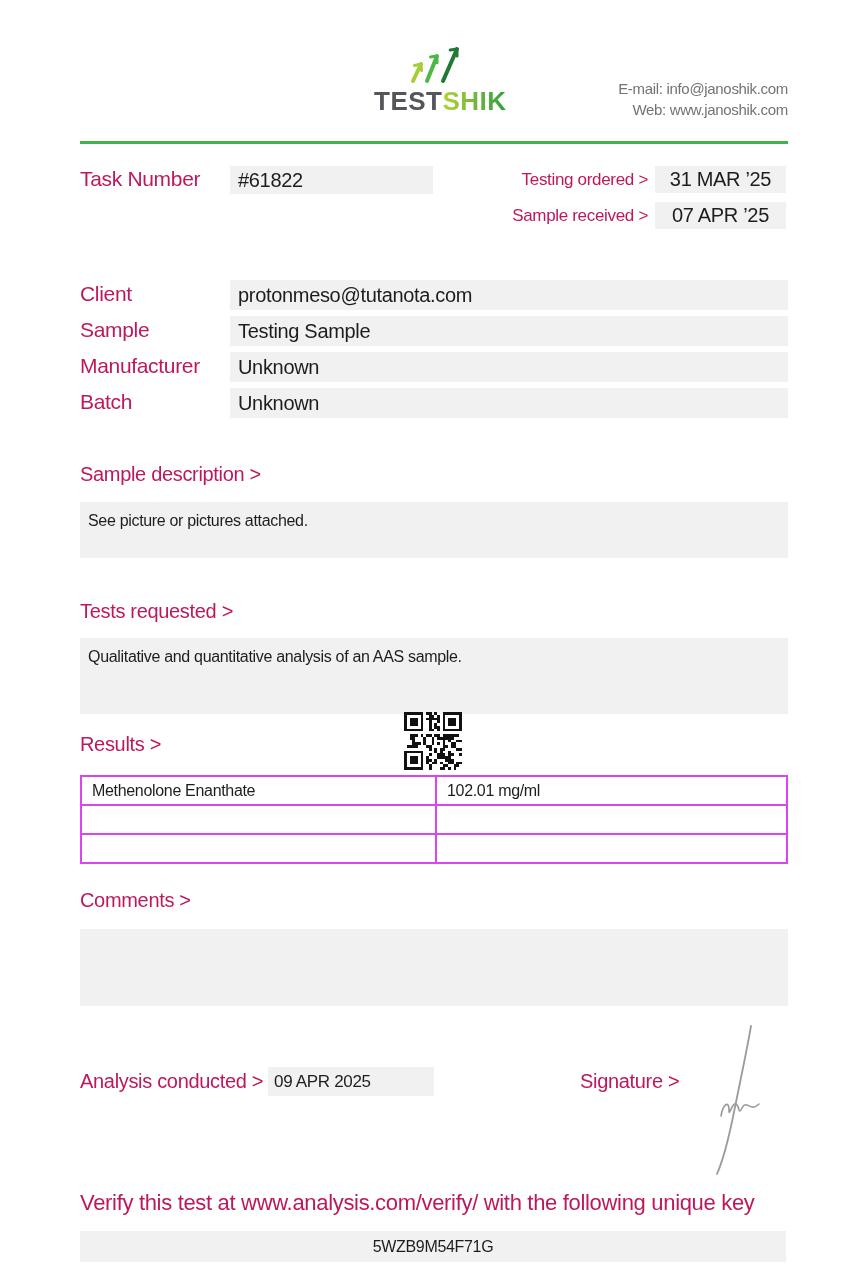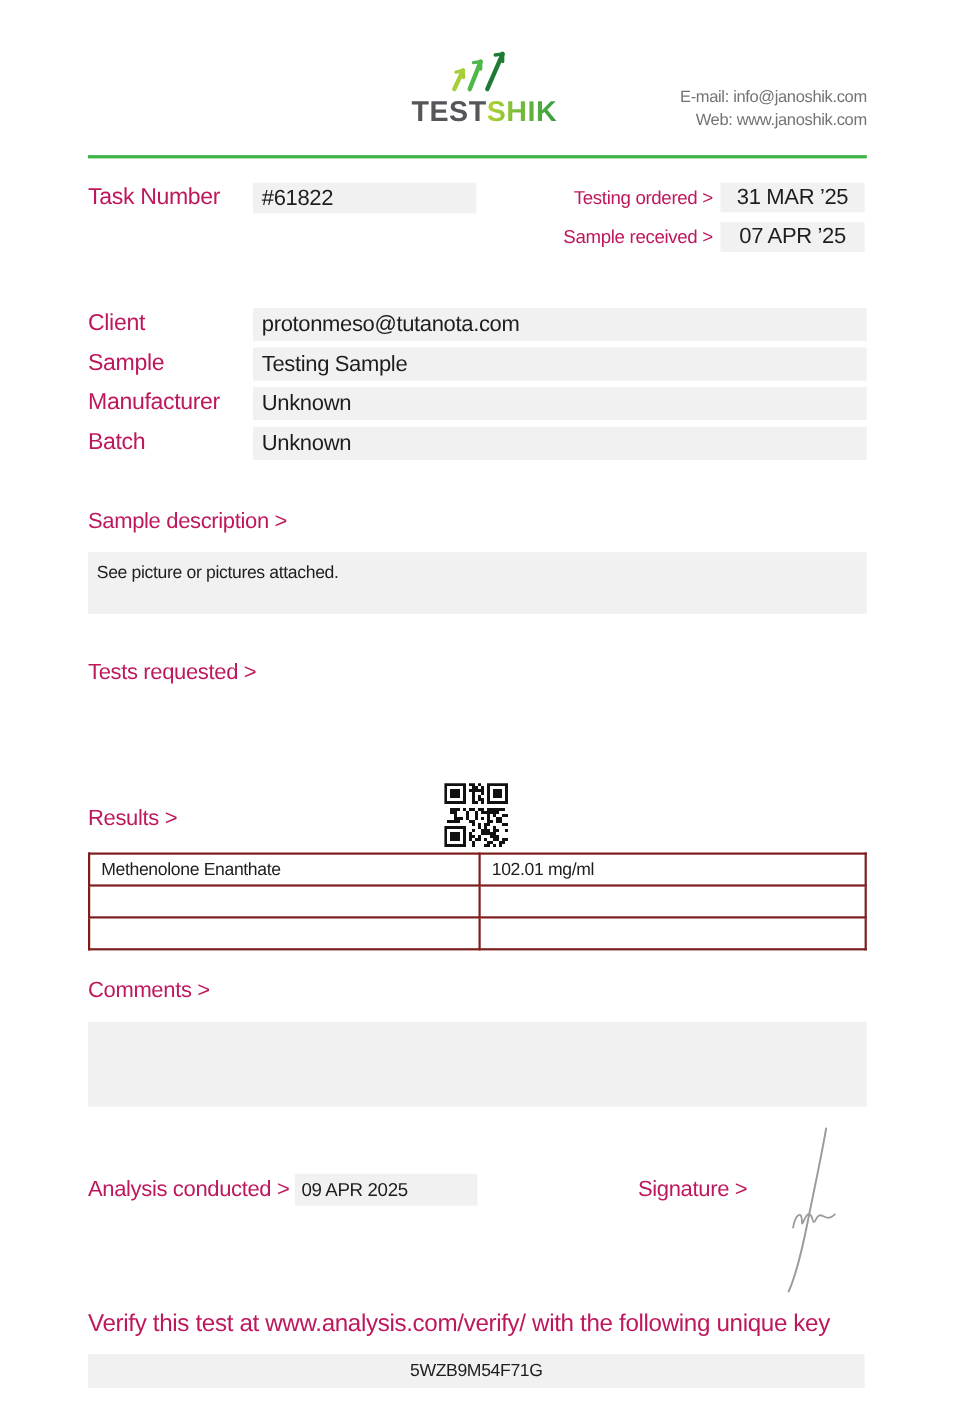--- a/index.html
+++ b/index.html
@@ -35,21 +35,21 @@
 
   .watermark { position:absolute; left:350px; top:364px; font-size:76px; color:#f6493c; letter-spacing:0; white-space:nowrap; }
 
   
   .sec-heading { position:absolute; left:80px; font-size:20px; }
   .sec-box { position:absolute; left:80px; width:708px; font-size:16px; padding:9px 8px; line-height:20px; }
 
   
   .qr { position:absolute; left:404px; top:712px; width:58px; height:58px; }
   .results-table { position:absolute; left:80px; top:775px; width:708px; border-collapse:collapse; table-layout:fixed; }
-  .results-table td { border:2px solid #7f1d1d; height:29px; font-size:16px; padding:0 0 0 10px; }
+  .results-table td { border:2px solid #d946ef; height:29px; font-size:16px; padding:0 0 0 10px; }
   .results-table .c1 { width:355px; }
 
   
   .analysis-label { position:absolute; left:80px; top:1070px; font-size:20px; }
   .analysis-box { position:absolute; left:268px; top:1067px; width:166px; height:29px; font-size:17px; line-height:29px; padding-left:6px; }
   .signature-label { position:absolute; left:580px; top:1070px; font-size:20px; }
   .signature-svg { position:absolute; left:695px; top:1020px; }
 
   .verify-text { position:absolute; left:80px; top:1190px; width:708px; font-size:22px; white-space:nowrap; }
   .key-box { position:absolute; left:80px; top:1231px; width:706px; height:31px; font-size:16px; line-height:31px; text-align:center; }
@@ -93,20 +93,21 @@
   <div class="info-label green" style="top:354px">Manufacturer</div>
   <div class="info-box gbox" style="top:352px">Unknown</div>
   <div class="info-label green" style="top:390px">Batch</div>
   <div class="info-box gbox" style="top:388px">Unknown</div>
 
 
   <div class="sec-heading green" style="top:463px">Sample description &gt;</div>
   <div class="sec-box gbox" style="top:502px; height:56px;">See picture or pictures attached.</div>
 
   <div class="sec-heading green" style="top:600px">Tests requested &gt;</div>
+  <div class="sec-box gbox" style="top:638px; height:76px;">Qualitative and quantitative analysis of an AAS sample.</div>
 
   <div class="qr"><svg viewBox="0 0 21 21" width="100%" height="100%" shape-rendering="crispEdges" fill="#111111">
         <rect x="0" y="0" width="7" height="7"></rect>
         <rect x="1" y="1" width="5" height="5" fill="#ffffff"></rect>
         <rect x="2" y="2" width="3" height="3" fill="#111111"></rect>
         <rect x="14" y="0" width="7" height="7"></rect>
         <rect x="15" y="1" width="5" height="5" fill="#ffffff"></rect>
         <rect x="16" y="2" width="3" height="3" fill="#111111"></rect>
         <rect x="0" y="14" width="7" height="7"></rect>
         <rect x="1" y="15" width="5" height="5" fill="#ffffff"></rect>

